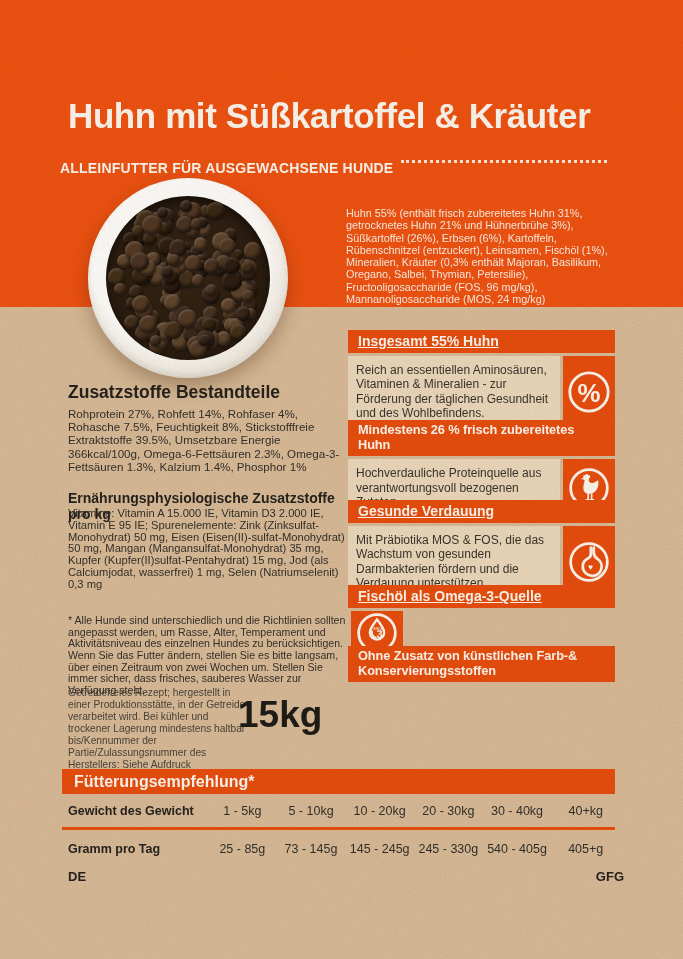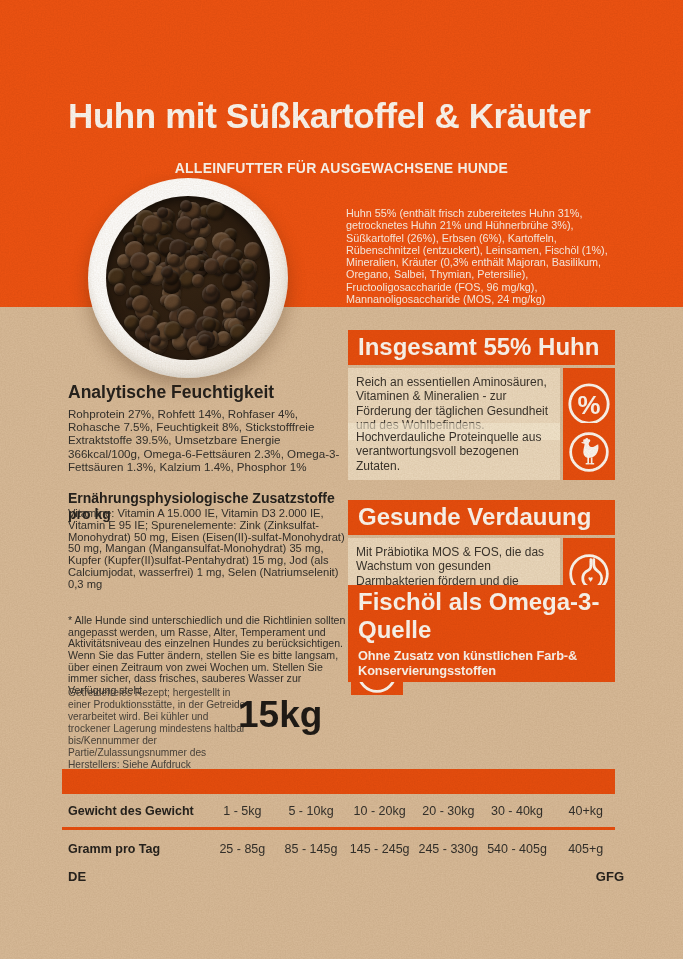--- a/index.html
+++ b/index.html
@@ -10,22 +10,22 @@
     font-family:"Liberation Sans", sans-serif; color:#33302b;
   }
   
   .texture { position:absolute; inset:0; width:100%; height:100%; z-index:40;
              pointer-events:none; mix-blend-mode:multiply; opacity:.28; }
   
   .top-block { position:absolute; left:0; top:0; width:683px; height:307px;
                background:#ef5311; z-index:1; }
   .title { position:absolute; left:68px; top:96px; width:560px;
            font-size:35px; font-weight:bold; letter-spacing:-0.4px; color:#fdf8f2; z-index:2; }
-  .subtitle-row { position:absolute; left:68px; top:160px; width:547px; z-index:2;
-                  display:flex; align-items:center;flex-direction:column; }
+  .subtitle-row { position:absolute; left:60px; top:160px; width:547px; z-index:2;
+                  display:flex; align-items:flex-start; }
   .subtitle { font-size:14px; font-weight:bold; letter-spacing:.2px; color:#fdf8f2; white-space:nowrap; }
   .dotline { flex:1; margin-left:8px; border-top:3px dotted rgba(255,252,246,.9); height:0; }
   
   .bowl { position:absolute; left:88px; top:178px; width:200px; height:200px; z-index:3;
           border-radius:50%; background:radial-gradient(circle at 46% 42%, #ffffff 55%, #efeae2 72%, #fbfaf7 100%);
           box-shadow:0 8px 18px rgba(60,30,5,.30), inset 0 -3px 6px rgba(0,0,0,.08); }
   .kibble-pile { position:absolute; left:18px; top:18px; width:164px; height:164px;
                  border-radius:50%; background:radial-gradient(circle at 50% 45%, #37261595 20%, #24170c 100%), #2c1d0f;
                  overflow:hidden; box-shadow:inset 0 4px 10px rgba(0,0,0,.55); }
   .kib { position:absolute; border-radius:50%;
@@ -41,21 +41,21 @@
   .add-heading  { position:absolute; left:68px; top:490px; width:290px; font-size:14px; font-weight:bold; color:#26221d; z-index:2; }
   .add-body     { position:absolute; left:68px; top:508px; width:278px; font-size:11.2px; line-height:1.05; z-index:2; }
   .footnote     { position:absolute; left:68px; top:615px; width:284px; font-size:10.6px; line-height:1.1; z-index:2; }
   .smallprint   { position:absolute; left:68px; top:687px; width:180px; font-size:10.2px; line-height:1.18; color:#4a443c; z-index:2; }
   .weight       { position:absolute; left:238px; top:694px; font-size:37px; font-weight:bold; color:#1f1b16; z-index:2; }
   
   .benefit { position:absolute; left:348px; width:267px; z-index:2; }
   .b1{top:330px} .b2{top:420px} .b3{top:500px} .b4{top:585px} .b5{top:646px}
   .benefit-banner { background:#e84e0d; color:#fdf8f2; padding:3px 10px 4px;
                     font-weight:bold; }
-  .banner-lg { font-size:24px; }
+  .banner-lg { font-size:14px;text-decoration:underline; }
   .banner-sm { font-size:12.8px; line-height:1.15; letter-spacing:-0.1px; }
   .benefit-row { display:flex; margin-top:3px; align-items:stretch; }
   .benefit-body { flex:1; background:rgba(248,238,216,.6); padding:7px 8px;
                   font-size:12px; line-height:1.2; color:#3a342c; }
   .hb1{min-height:61px} .hb2{min-height:48px} .hb3{min-height:53px} .hb4{min-height:41px} .hb5{min-height:50px}
   .benefit-iconbox { width:52px; margin-left:3px; background:#e84e0d;
                      display:flex; align-items:center; justify-content:center; }
   .benefit-iconbox svg { display:block; }
   
   .feed-banner { position:absolute; left:62px; top:769px; width:553px; height:25px; z-index:2;
@@ -233,21 +233,21 @@
         <span class="kib" style="height: 18.8109px; width: 18.8109px; left: 72.1453px; top: 113.255px; background: rgb(85, 59, 37);"></span>
         <span class="kib" style="height: 12.0667px; width: 12.0667px; left: 74.0152px; top: 3.78218px; background: rgb(57, 39, 26);"></span>
         <span class="kib" style="height: 14.468px; width: 14.468px; left: 95.7284px; top: 120.742px; background: rgb(58, 40, 21);"></span>
         <span class="kib" style="height: 19.3799px; width: 19.3799px; left: 23.6566px; top: 55.721px; background: rgb(74, 51, 34);"></span>
         <span class="kib" style="height: 12.6862px; width: 12.6862px; left: 92.121px; top: 137.592px; background: rgb(57, 39, 26);"></span>
       </div>
   </div>
 
   <div class="comp-body">Huhn 55% (enthält frisch zubereitetes Huhn 31%, getrocknetes Huhn 21% und Hühnerbrühe 3%), Süßkartoffel (26%), Erbsen (6%), Kartoffeln, Rübenschnitzel (entzuckert), Leinsamen, Fischöl (1%), Mineralien, Kräuter (0,3% enthält Majoran, Basilikum, Oregano, Salbei, Thymian, Petersilie), Fructooligosaccharide (FOS, 96 mg/kg), Mannanoligosaccharide (MOS, 24 mg/kg)</div>
 
-  <div class="an-heading">Analytische Feuchtigkeit</div>
+  <div class="an-heading">Zusatzstoffe Bestandteile</div>
   <div class="an-body">Rohprotein 27%, Rohfett 14%, Rohfaser 4%, Rohasche 7.5%, Feuchtigkeit 8%, Stickstofffreie Extraktstoffe 39.5%, Umsetzbare Energie 366kcal/100g, Omega-6-Fettsäuren 2.3%, Omega-3-Fettsäuren 1.3%, Kalzium 1.4%, Phosphor 1%</div>
   <div class="add-heading">Ernährungsphysiologische Zusatzstoffe pro kg</div>
   <div class="add-body">Vitamine: Vitamin A 15.000 IE, Vitamin D3 2.000 IE, Vitamin E 95 IE; Spurenelemente: Zink (Zinksulfat-Monohydrat) 50 mg, Eisen (Eisen(II)-sulfat-Monohydrat) 50 mg, Mangan (Mangansulfat-Monohydrat) 35 mg, Kupfer (Kupfer(II)sulfat-Pentahydrat) 15 mg, Jod (als Calciumjodat, wasserfrei) 1 mg, Selen (Natriumselenit) 0,3 mg</div>
   <div class="footnote">* Alle Hunde sind unterschiedlich und die Richtlinien sollten angepasst werden, um Rasse, Alter, Temperament und Aktivitätsniveau des einzelnen Hundes zu berücksichtigen. Wenn Sie das Futter ändern, stellen Sie es bitte langsam, über einen Zeitraum von zwei Wochen um. Stellen Sie immer sicher, dass frisches, sauberes Wasser zur Verfügung steht.</div>
   <div class="smallprint">Getreidefreies Rezept; hergestellt in einer Produktionsstätte, in der Getreide verarbeitet wird. Bei kühler und trockener Lagerung mindestens haltbar bis/Kennummer der Partie/Zulassungsnummer des Herstellers: Siehe Aufdruck</div>
   <div class="weight">15kg</div>
 
   <div class="benefit b1">
     <div class="benefit-banner banner-lg">Insgesamt 55% Huhn</div>
     <div class="benefit-row">
@@ -255,20 +255,21 @@
       <div class="benefit-iconbox">
         <svg width="46" height="46" viewBox="0 0 24 24">
           <circle cx="12" cy="12" r="10" fill="none" stroke="#fdf8f2" stroke-width="1.5"></circle>
           <text x="12" y="17" text-anchor="middle" font-size="13.5" font-weight="bold" fill="#fdf8f2" font-family="Liberation Sans, sans-serif">%</text>
         </svg>
       </div>
     </div>
   </div>
 
   <div class="benefit b2">
+    <div class="benefit-banner banner-sm">Mindestens 26 % frisch zubereitetes Huhn</div>
     <div class="benefit-row">
       <div class="benefit-body hb2">Hochverdauliche Proteinquelle aus verantwortungsvoll bezogenen Zutaten.</div>
       <div class="benefit-iconbox">
         <svg width="44" height="44" viewBox="0 0 24 24">
           <circle cx="12" cy="12" r="10" fill="none" stroke="#fdf8f2" stroke-width="1.5"></circle>
           <g fill="#fdf8f2">
             <circle cx="10.6" cy="6.6" r="1.5"></circle>
             <circle cx="9.6" cy="5.9" r="0.8"></circle>
               <circle cx="10.8" cy="5.2" r="0.8"></circle>
               <circle cx="11.9" cy="5.9" r="0.8"></circle>
@@ -311,35 +312,36 @@
         </svg>
       </div>
     </div>
   </div>
 
   <div class="benefit b5">
     <div class="benefit-banner banner-sm">Ohne Zusatz von künstlichen Farb-&amp; Konservierungsstoffen</div>
   </div>
 
   <div class="feed-banner">
+    <span class="feed-title">Fütterungsempfehlung*</span>
   </div>
   <div class="feed-row fr1">
     <span class="feed-label">Gewicht des Gewicht</span>
     <span class="feed-cell">1 - 5kg</span>
     <span class="feed-cell">5 - 10kg</span>
     <span class="feed-cell">10 - 20kg</span>
     <span class="feed-cell">20 - 30kg</span>
     <span class="feed-cell">30 - 40kg</span>
     <span class="feed-cell">40+kg</span>
   </div>
   <div class="feed-divider"></div>
   <div class="feed-row fr2">
     <span class="feed-label">Gramm pro Tag</span>
     <span class="feed-cell">25 - 85g</span>
-    <span class="feed-cell">85 - 145g</span>
+    <span class="feed-cell">73 - 145g</span>
     <span class="feed-cell">145 - 245g</span>
     <span class="feed-cell">245 - 330g</span>
     <span class="feed-cell">540 - 405g</span>
     <span class="feed-cell">405+g</span>
   </div>
 
   <div class="foot-left">DE</div>
   <div class="foot-right">GFG</div>
 
   <svg class="texture" xmlns="http://www.w3.org/2000/svg">

